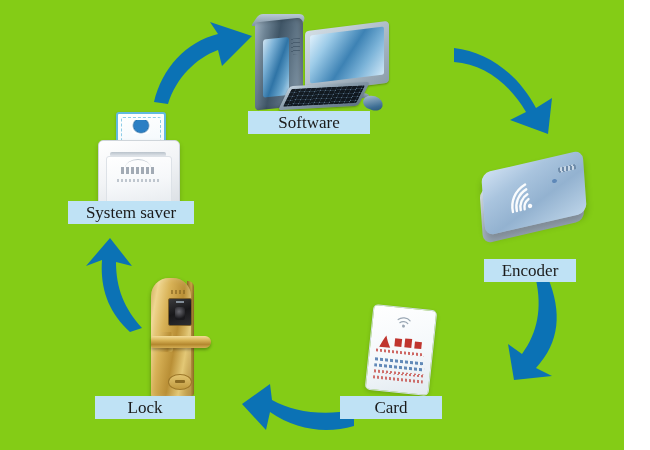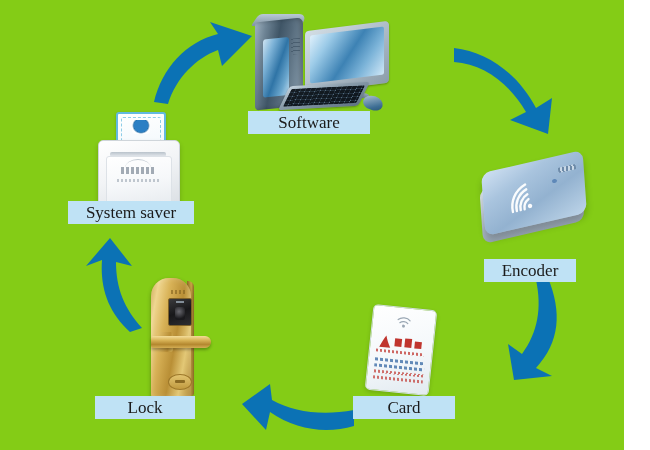--- a/index.html
+++ b/index.html
@@ -39,21 +39,21 @@
     color: #1a1a1a;
     font-size: 17px;
     line-height: 23px;
     height: 23px;
     text-align: center;
     white-space: nowrap;
     z-index: 35;
   }
   #chip-software     { left: 248px; top: 111px; width: 122px; }
   #chip-encoder      { left: 484px; top: 251px; width: 92px; margin-top: 8px;  }
-  #chip-card         { left: 353px; top: 396px; width: 102px; }
+  #chip-card         { left: 340px; top: 396px; width: 102px; }
   #chip-lock         { left: 95px;  top: 396px; width: 100px; }
   #chip-energy       { left: 68px;  top: 201px; width: 126px; }
 
   
   .node { position: absolute; z-index: 20; }
 
   
   #node-pc { left: 243px; top: 4px; width: 150px; height: 112px; }
 
   .pc-tower {

